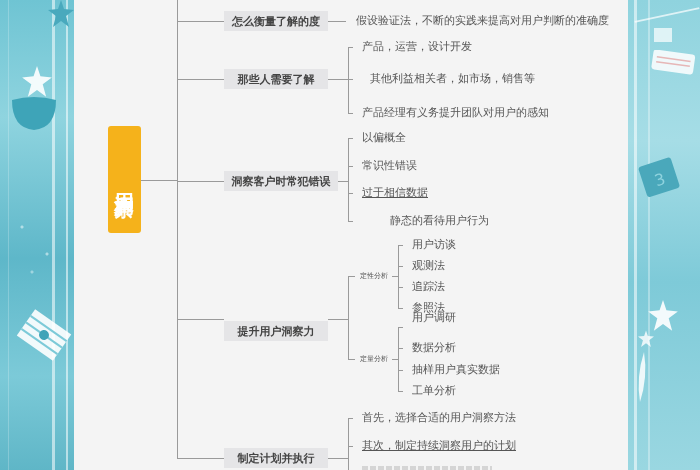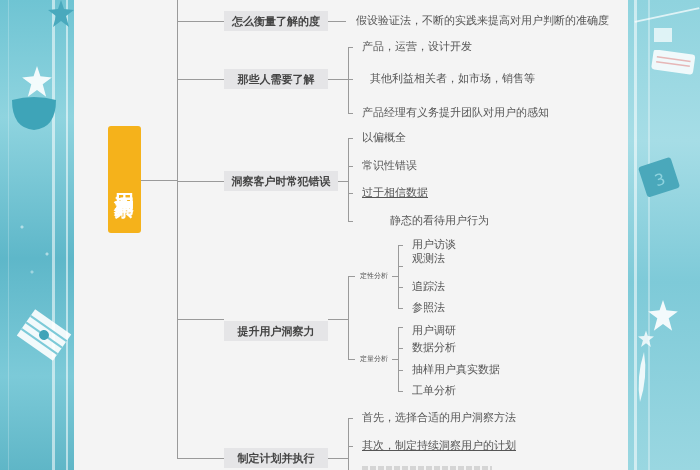--- a/index.html
+++ b/index.html
@@ -147,31 +147,31 @@
 <div class="mid" style="left:360px;top:271px;">定性分析</div>
 <div class="mid" style="left:360px;top:354px;">定量分析</div>
 
 <div class="line" style="left:392px;top:276px;width:6px;height:1px;"></div>
 <div class="line" style="left:398px;top:245px;width:1px;height:63px;"></div>
 <div class="line" style="left:398px;top:245px;width:5px;height:1px;"></div>
 <div class="line" style="left:398px;top:266px;width:5px;height:1px;"></div>
 <div class="line" style="left:398px;top:287px;width:5px;height:1px;"></div>
 <div class="line" style="left:398px;top:308px;width:5px;height:1px;"></div>
 <div class="leaf" style="left:412px;top:240px;">用户访谈</div>
-<div class="leaf" style="left:412px;top:254px;">观测法</div>
+<div class="leaf" style="left:412px;top:261px;">观测法</div>
 <div class="leaf" style="left:412px;top:282px;">追踪法</div>
 <div class="leaf" style="left:412px;top:303px;">参照法</div>
 
 <div class="line" style="left:392px;top:359px;width:6px;height:1px;"></div>
 <div class="line" style="left:398px;top:327px;width:1px;height:64px;"></div>
 <div class="line" style="left:398px;top:327px;width:5px;height:1px;"></div>
 <div class="line" style="left:398px;top:348px;width:5px;height:1px;"></div>
 <div class="line" style="left:398px;top:370px;width:5px;height:1px;"></div>
 <div class="line" style="left:398px;top:391px;width:5px;height:1px;"></div>
-<div class="leaf" style="left:412px;top:326px;">用户调研</div>
+<div class="leaf" style="left:412px;top:313px;">用户调研</div>
 <div class="leaf" style="left:412px;top:343px;">数据分析</div>
 <div class="leaf" style="left:412px;top:365px;text-align:right;">抽样用户真实数据</div>
 <div class="leaf" style="left:412px;top:386px;">工单分析</div>
 
 <div class="line" style="left:177px;top:458px;width:47px;height:1px;"></div>
 <div class="node" style="top:448px;">制定计划并执行</div>
 <div class="line" style="left:328px;top:458px;width:20px;height:1px;"></div>
 <div class="line" style="left:348px;top:418px;width:1px;height:52px;"></div>
 <div class="line" style="left:348px;top:418px;width:5px;height:1px;"></div>
 <div class="line" style="left:348px;top:446px;width:5px;height:1px;"></div>

